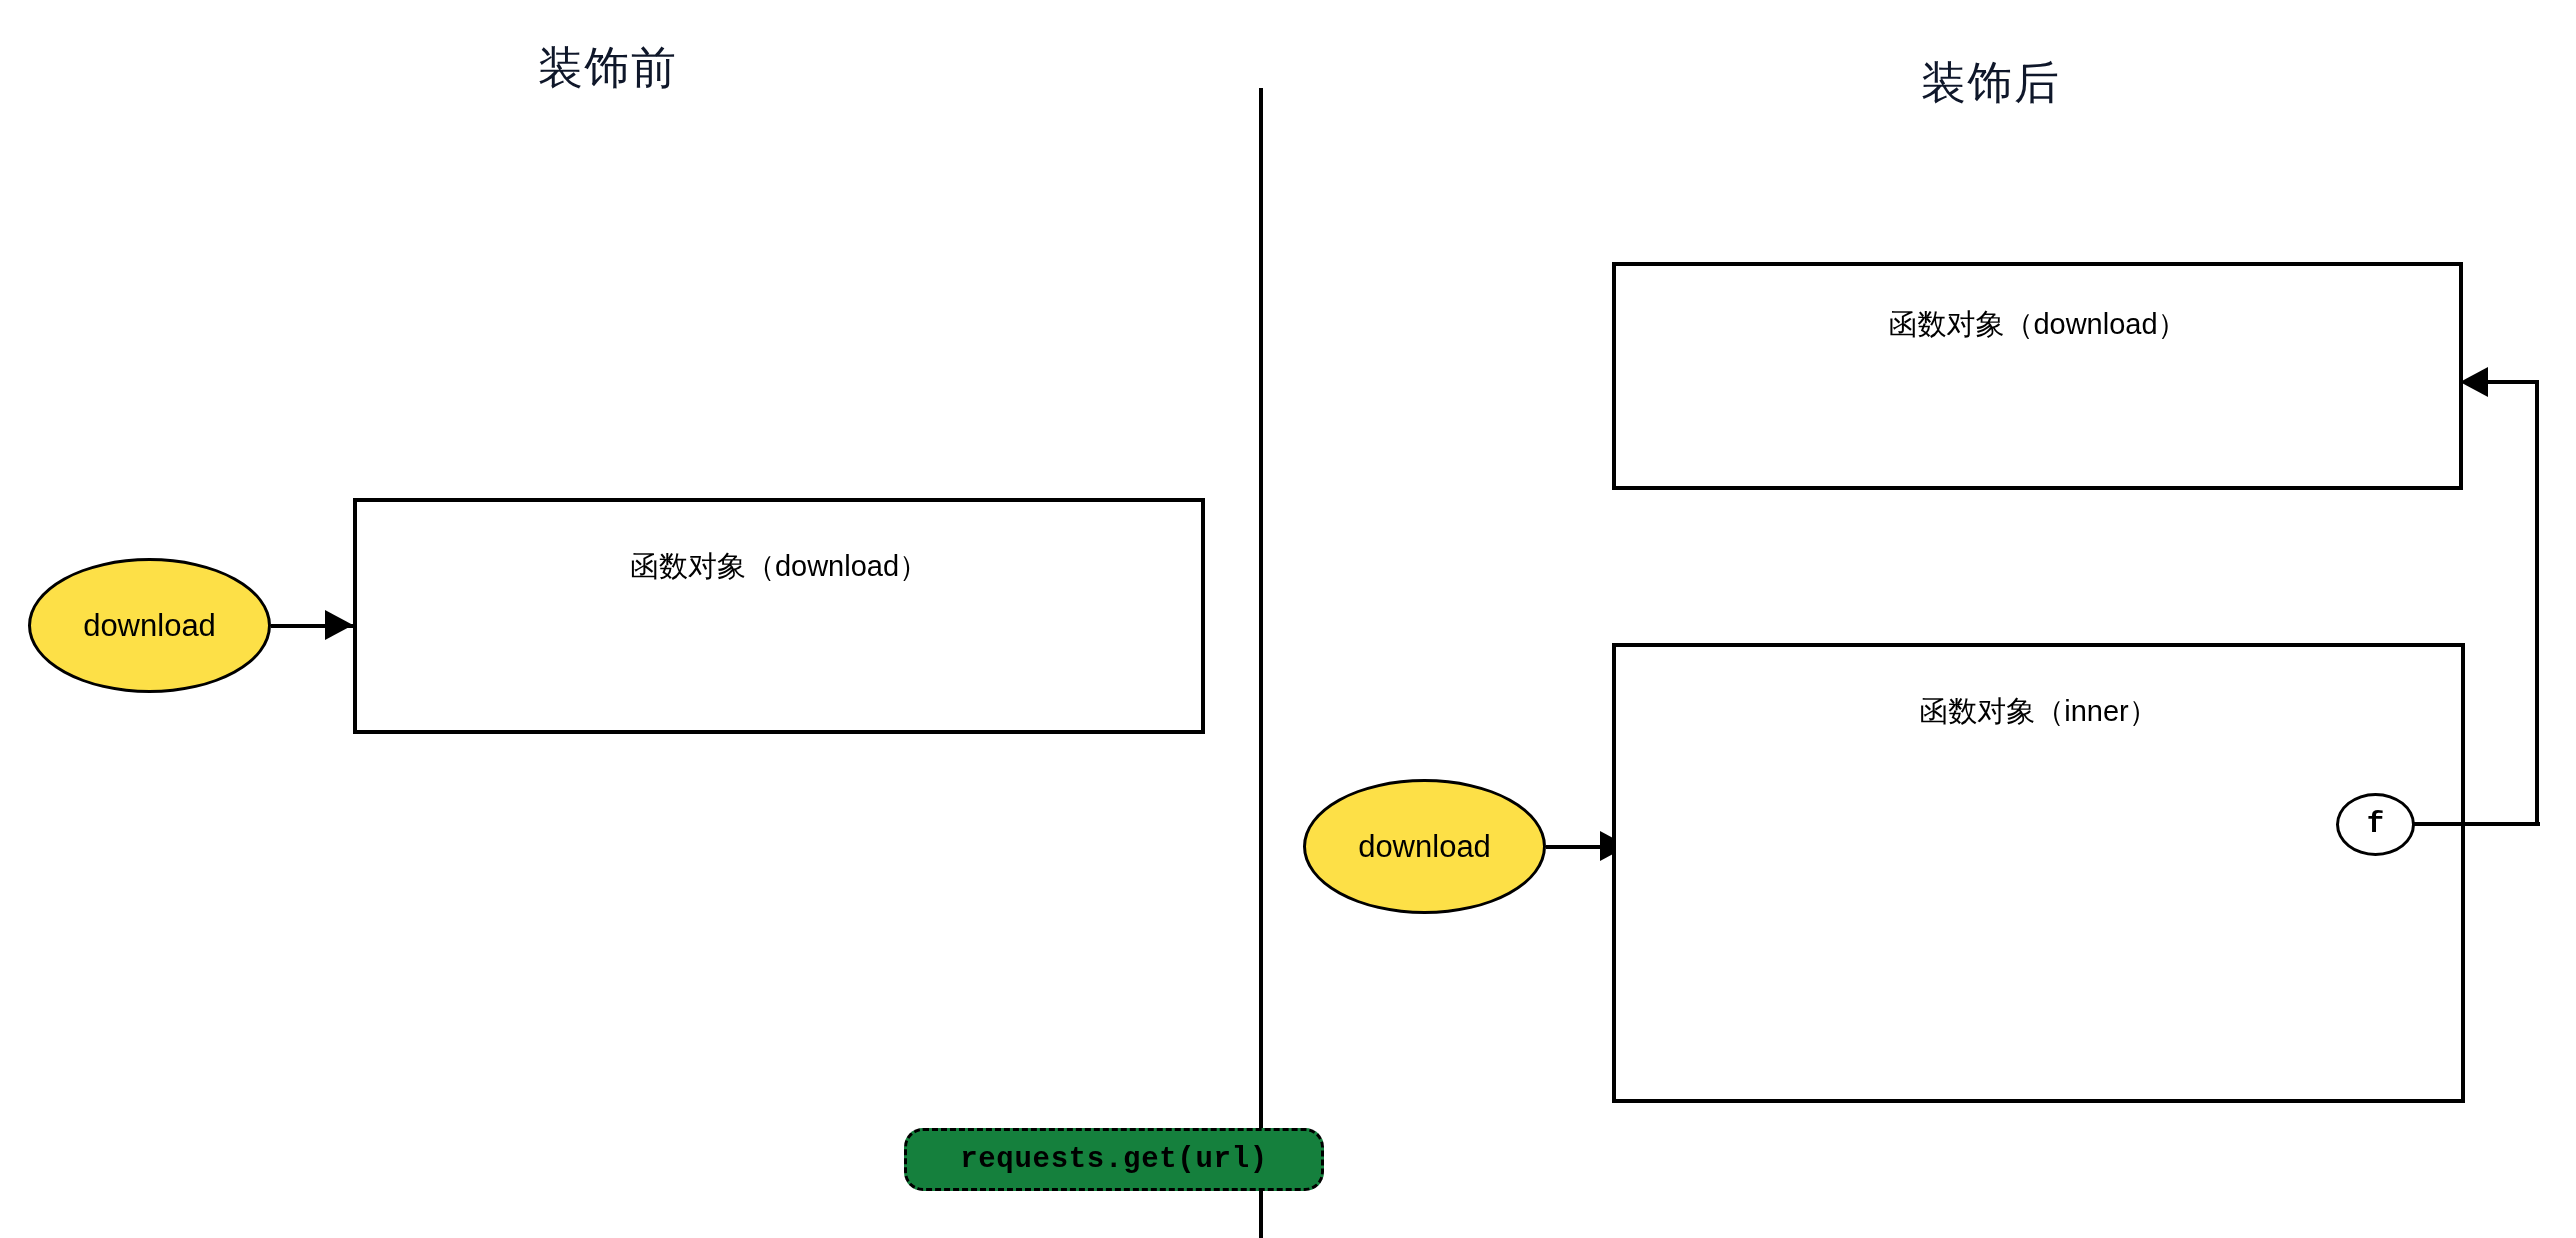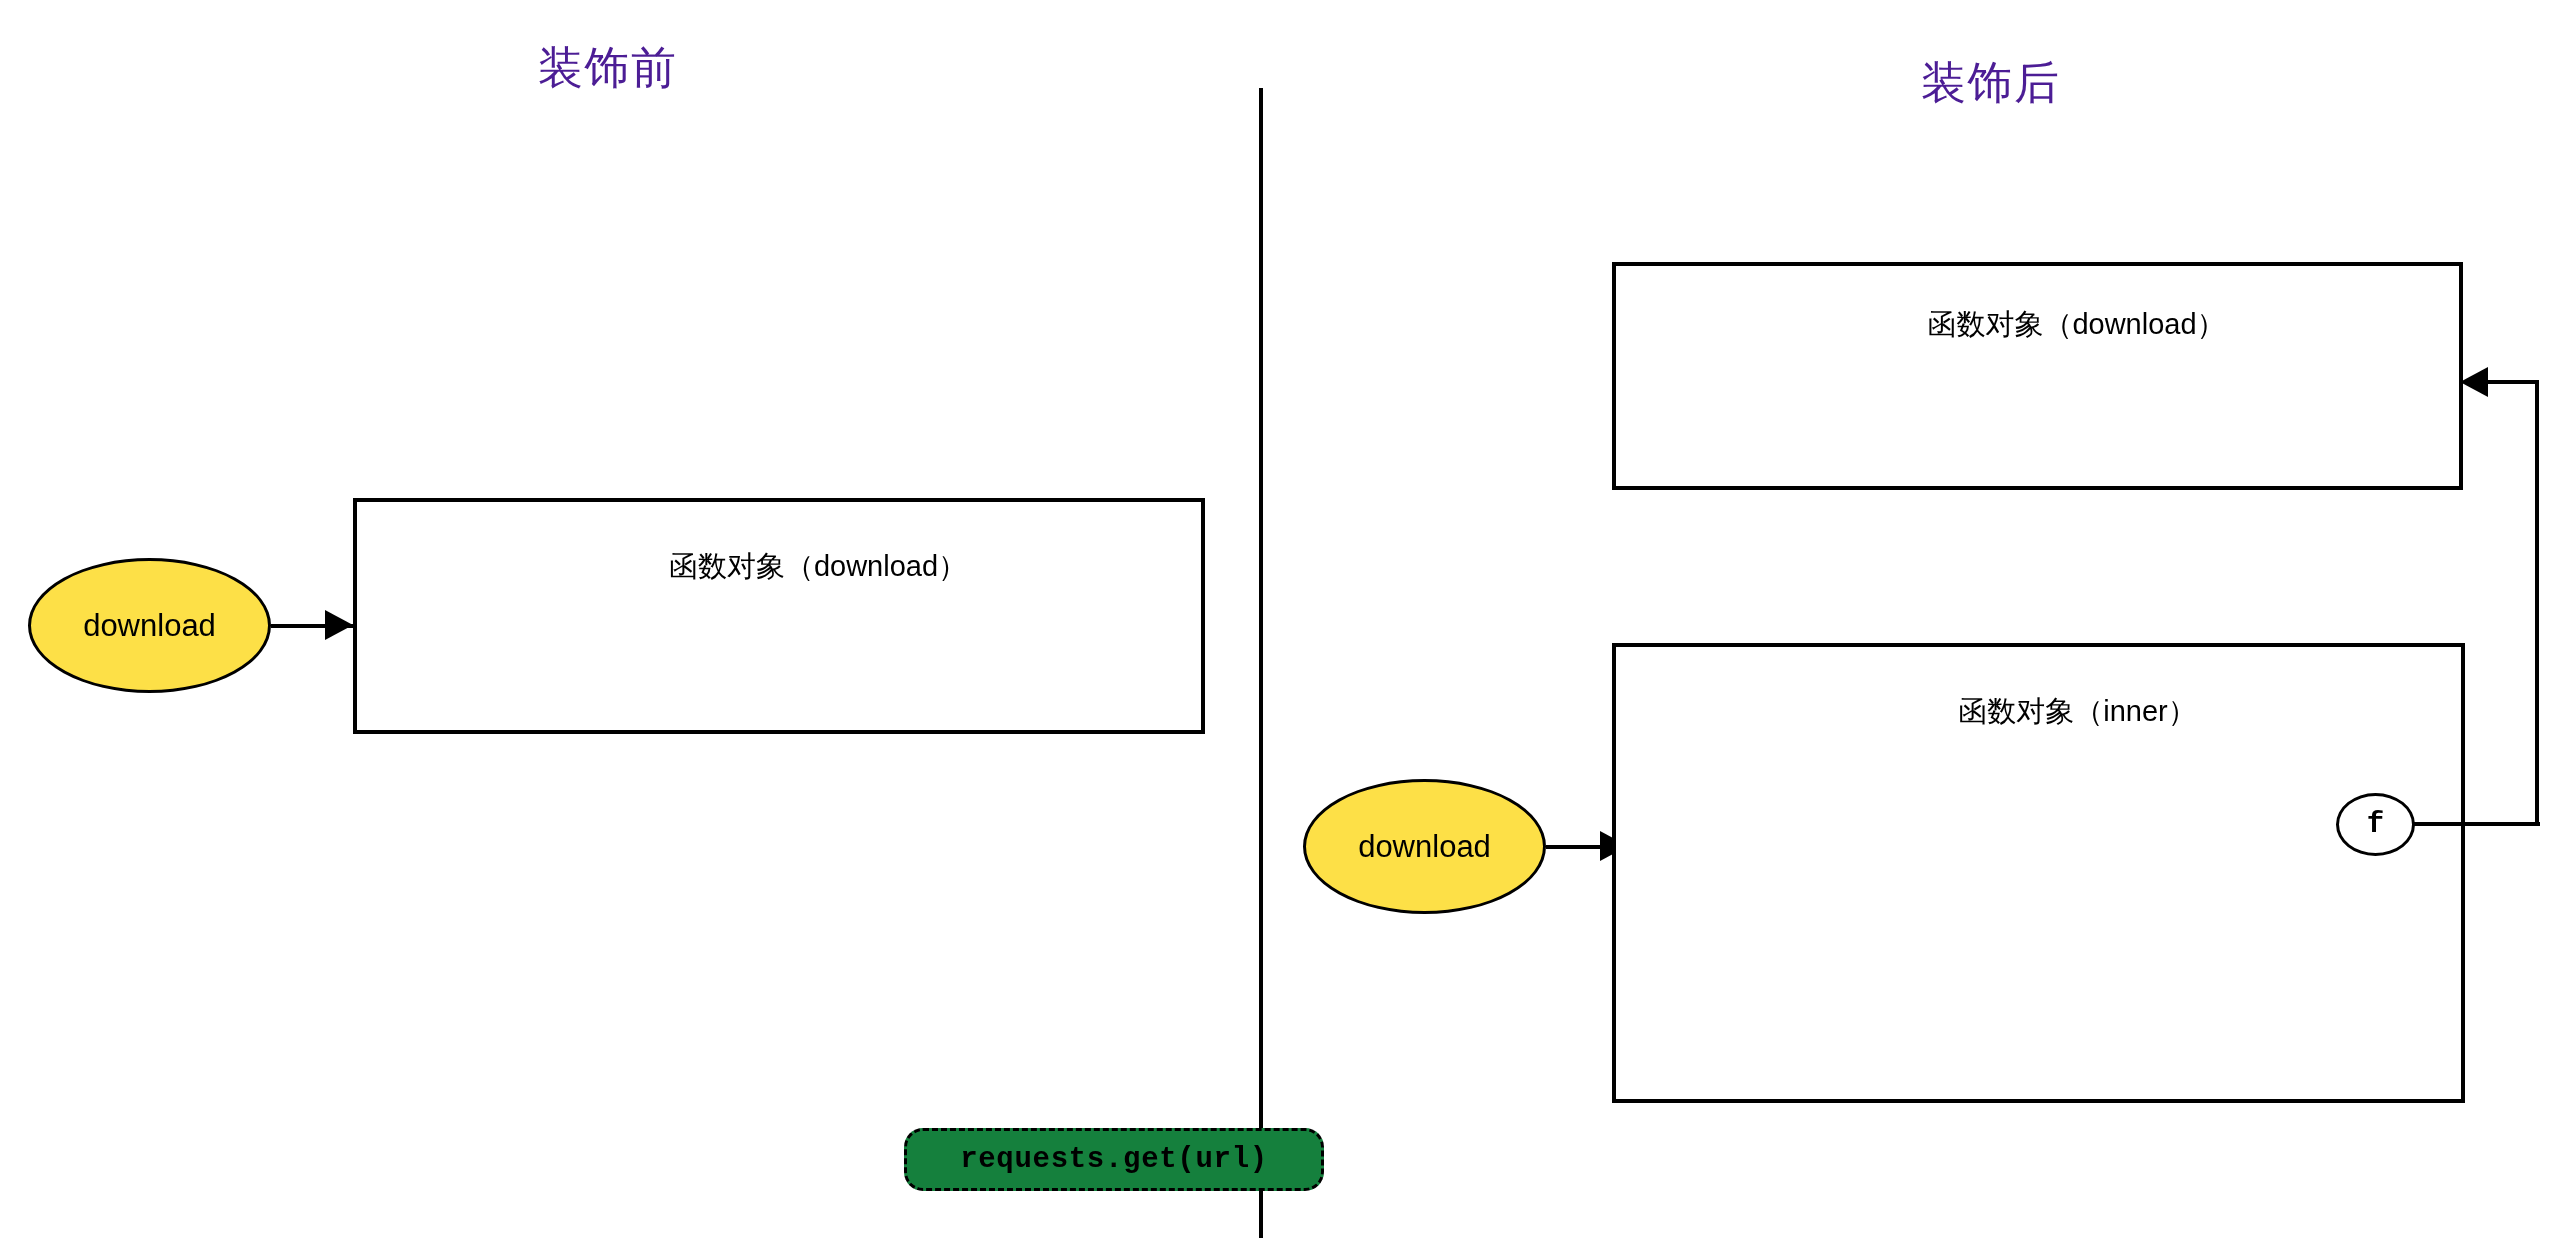--- a/index.html
+++ b/index.html
@@ -21,21 +21,21 @@
     background: #ffffff;
   }
   
   .panel-title {
     position: absolute;
     font-family: "Liberation Sans", sans-serif;
     font-size: 45px;
     line-height: 1;
     letter-spacing: 1.5px;
     white-space: nowrap;
-    color: #4c1d95;
+    color: #0f172a;
   }
   #title-left  { left: 538px;  top: 45px; }
   #title-right { left: 1921px; top: 60px; }
 
   
   #divider {
     position: absolute;
     left: 1259px;
     top: 88px;
     width: 4.4px;
@@ -57,21 +57,20 @@
   .obj-label {
     position: absolute;
     left: 0;
     width: 100%;
     text-align: center;
     font-family: "Liberation Sans", sans-serif;
     font-size: 29px;
     line-height: 1;
     white-space: nowrap;
     color: #000;
-    padding-left: 39px;
   }
   #box-left  .obj-label { top: 50px; }
   #box-outer .obj-label { top: 44px; }
   #box-inner .obj-label { top: 50px; }
 
   
   .code-capsule {
     position: absolute;
     box-sizing: border-box;
     border: 3.7px dashed #000;

